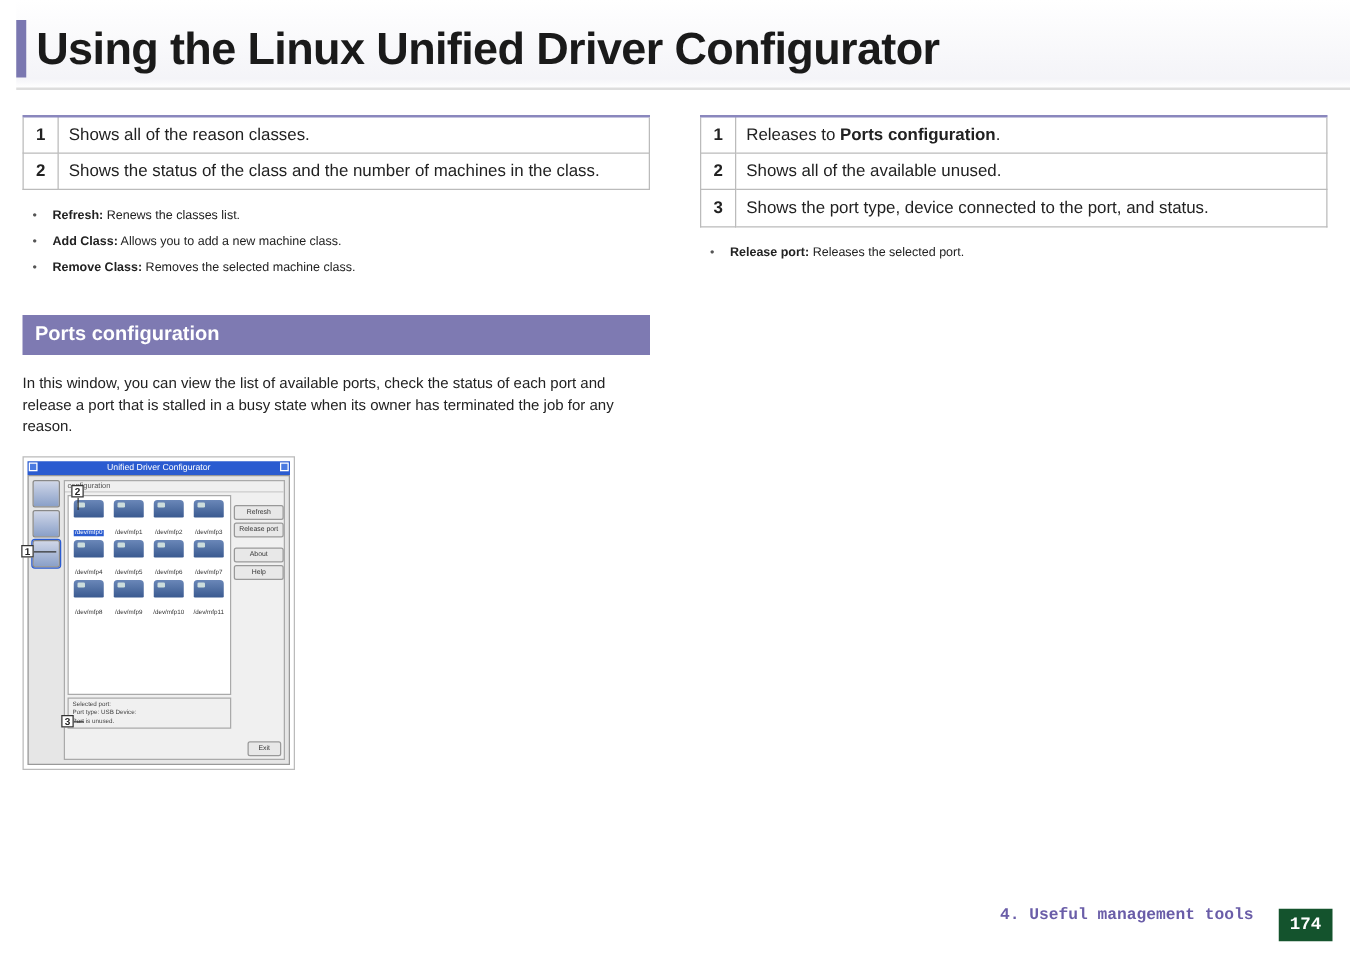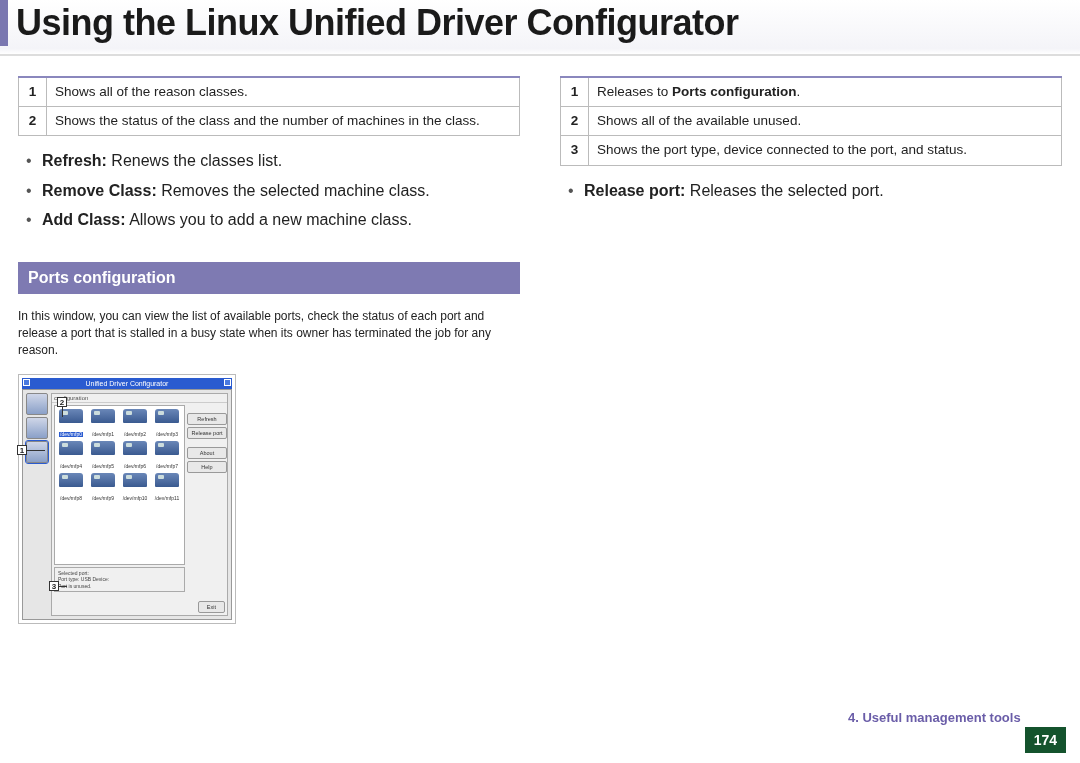--- a/index.html
+++ b/index.html
@@ -7,22 +7,23 @@
     font-family: "Myriad Pro", "Segoe UI", Arial, sans-serif;
     font-size: 14px;
     color: #222;
     width: 1080px;
     height: 763px;
     position: relative;
     background: #fff;
   }
   .title-wrap {
     border-bottom: 2px solid #ddd;
-    padding: 0 0 8px 0;
+    padding: 16px 0 8px 0;
     background: linear-gradient(#fff, #f4f4f8 90%, #fff);
+    margin-left: 13px;
   }
   .title-bar {
     display: flex;
     align-items: stretch;
   }
   .title-accent {
     width: 8px;
     background: #7a77b0;
     margin-right: 8px;
   }
@@ -60,21 +61,21 @@
   }
   ul.actions {
     list-style: none;
     padding-left: 6px;
     margin-bottom: 20px;
   }
   ul.actions li {
     position: relative;
     padding-left: 18px;
     margin: 7px 0;
-    font-size: 16px;
+    font-size: 10px;
     line-height: 1.4;
   }
   ul.actions li::before {
     content: "•";
     position: absolute;
     left: 2px;
     top: 0;
     color: #555;
   }
   .b { font-weight: 700; }
@@ -198,21 +199,21 @@
     font-size:8px; font-weight:700; width:10px; height:10px;
     line-height:9px; text-align:center; z-index:5;
   }
   .call-line {
     position:absolute; background:#333; z-index:4;
   }
   
   .footer {
     position: absolute;
     bottom: 10px; right: 14px;
-    display: flex; align-items: flex-start; gap: 4px;
+    display: flex; align-items: center; gap: 20px; font-family: Liberation Mono, monospace;
   }
   .footer-text {
     color: #6a5da8;
     font-weight: 700;
     font-size: 13px;
   }
   .page-box {
     background: #14532d;
     color: #fff;
     font-weight: 700;
@@ -242,22 +243,22 @@
       </tr>
       <tr>
         <td class="num">2</td>
         <td>Shows the status of the class and the number of machines in the class.</td>
       </tr>
     </tbody>
       </table>
 
     <ul class="actions">
       <li><span class="b">Refresh:</span><span> Renews the classes list.</span></li>
+      <li><span class="b">Add Class:</span><span> Allows you to add a new machine class.</span></li>
       <li><span class="b">Remove Class:</span><span> Removes the selected machine class.</span></li>
-      <li><span class="b">Add Class:</span><span> Allows you to add a new machine class.</span></li>
     </ul>
 
     <div class="section-bar">Ports configuration</div>
 
     <p class="desc">In this window, you can view the list of available ports, check the status of each port and release a port that is stalled in a busy state when its owner has terminated the job for any reason.</p>
 
     <div class="shot-wrap">
       <div class="callout" style="left:-2px; top:70px;">1</div>
       <div class="call-line" style="left:8px; top:75px; width:18px; height:1px;"></div>
       <div class="callout" style="left:38px; top:22px;">2</div>

